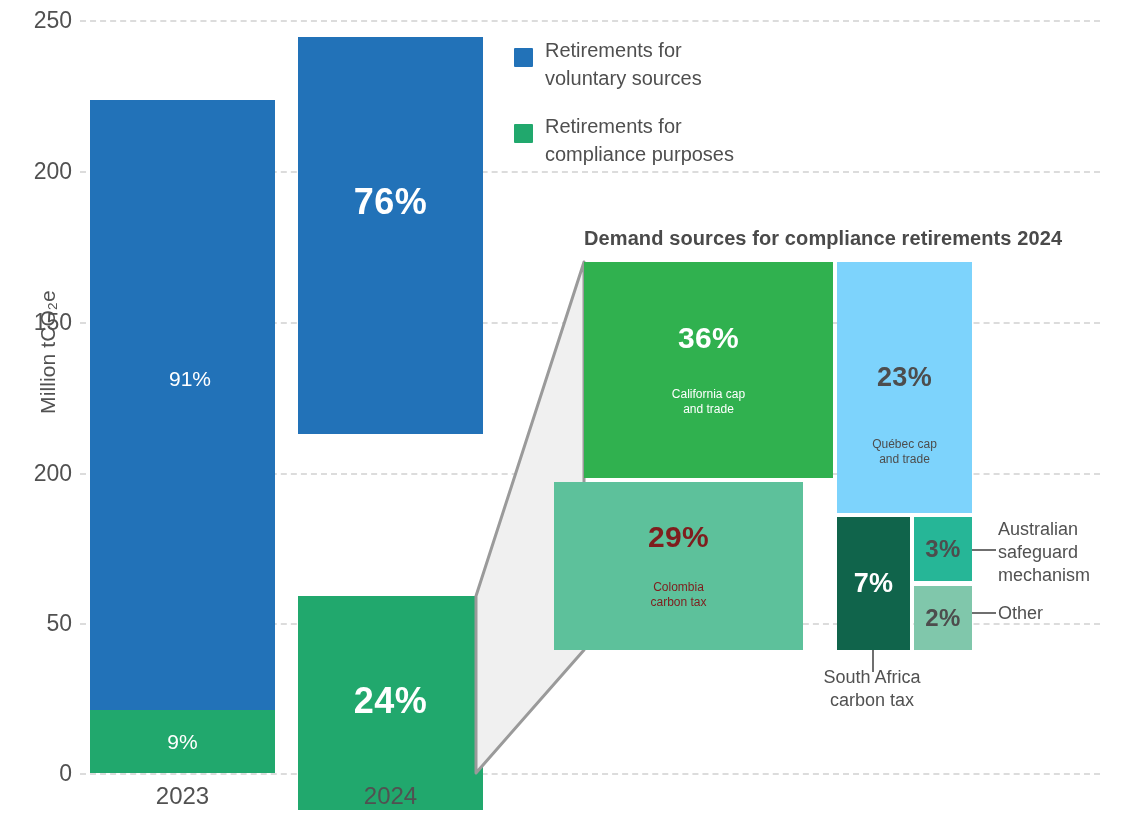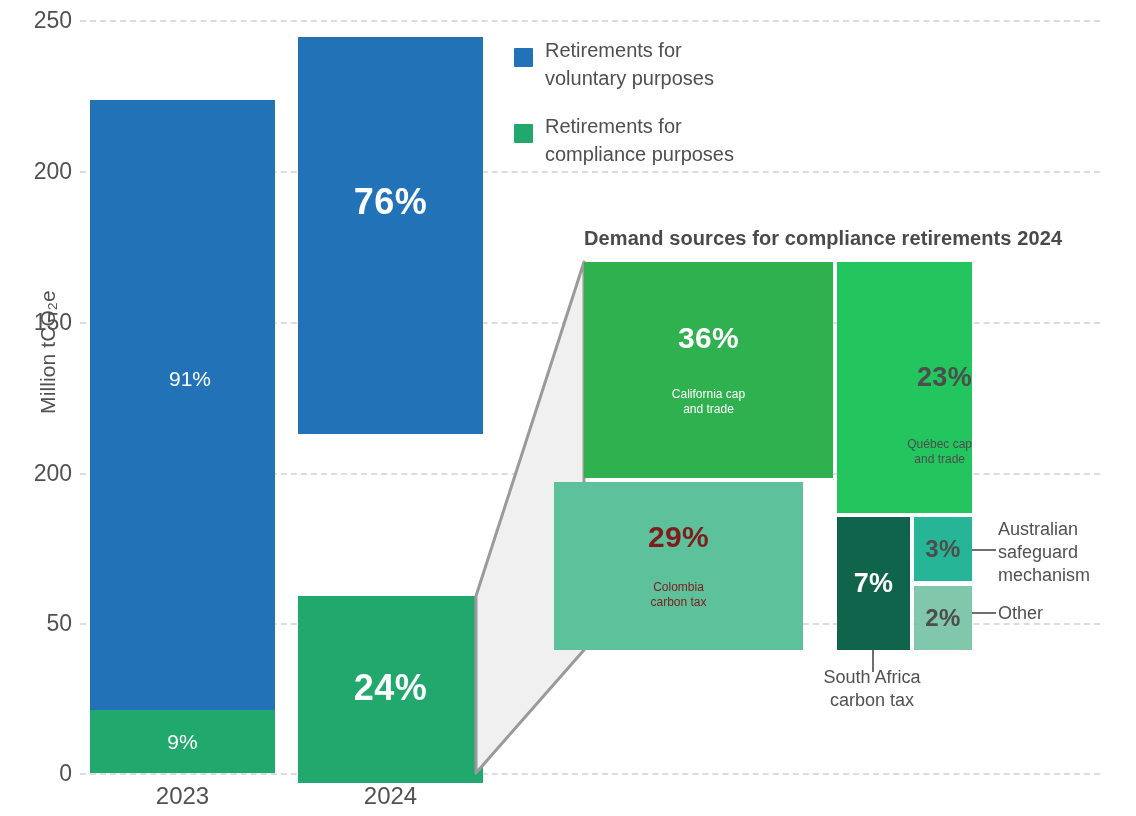--- a/index.html
+++ b/index.html
@@ -213,36 +213,36 @@
     </div>
   </div>
   <div class="xlabel" style="left:90px;">2023</div>
 
   <div class="bar-col" style="left:298px; top:0; height:816px;">
 
     <div class="seg" style="top:37px; height:397px; background:#2272b8;">
       <span class="seg-label big" style="position:relative; top:-34px;">76%</span>
     </div>
 
-    <div class="seg" style="top:596px; height:187px; background:#21a86d;">
+    <div class="seg" style="top:596px; height:214px; background:#21a86d;">
       <span class="seg-label big" style="position:relative; top:-2px;">24%</span>
     </div>
   </div>
   <div class="xlabel" style="left:298px;">2024</div>
 
   <svg class="connector" viewBox="0 0 1136 816">
     <polygon points="476,596 584,262 584,650 476,773" fill="#f0f0f0" stroke="#9a9a9a" stroke-width="3" stroke-linejoin="round"></polygon>
   </svg>
 
   <div class="legend">
     <div class="legend-row">
       <div class="legend-swatch" style="background:#2272b8;"></div>
       <div class="legend-text">
         <div>Retirements for</div>
-        <div>voluntary purposes</div>
+        <div>voluntary sources</div>
       </div>
     </div>
     <div class="legend-row">
       <div class="legend-swatch" style="background:#21a86d;"></div>
       <div class="legend-text">
         <div>Retirements for</div>
         <div>compliance purposes</div>
       </div>
     </div>
   </div>
@@ -250,21 +250,21 @@
   <div class="tm-title">Demand sources for compliance retirements 2024</div>
 
   <div class="tile" style="left:584px; top:262px; width:249px; height:216px; background:#30b14f; color:#ffffff;">
     <div class="tile-pct">36%</div>
     <div class="tile-name">
       <span>California cap</span><br>
       <span>and trade</span>
     </div>
   </div>
 
-  <div class="tile mid" style="left:837px; top:262px; width:135px; height:251px; background:#22c55e; color:#4d4d4d;align-items:flex-end;">
+  <div class="tile mid" style="left:837px; top:262px; width:135px; height:251px; background:#7dd3fc; color:#4d4d4d;">
     <div class="tile-pct" style="margin-top:56px;">23%</div>
     <div class="tile-name" style="margin-top:46px;">
       <span>Québec cap</span><br>
       <span>and trade</span>
     </div>
   </div>
 
   <div class="tile" style="left:554px; top:482px; width:249px; height:168px; background:#5dc19b; color:#7f1d1d;">
     <div class="tile-pct">29%</div>
     <div class="tile-name" style="margin-top:28px;">

